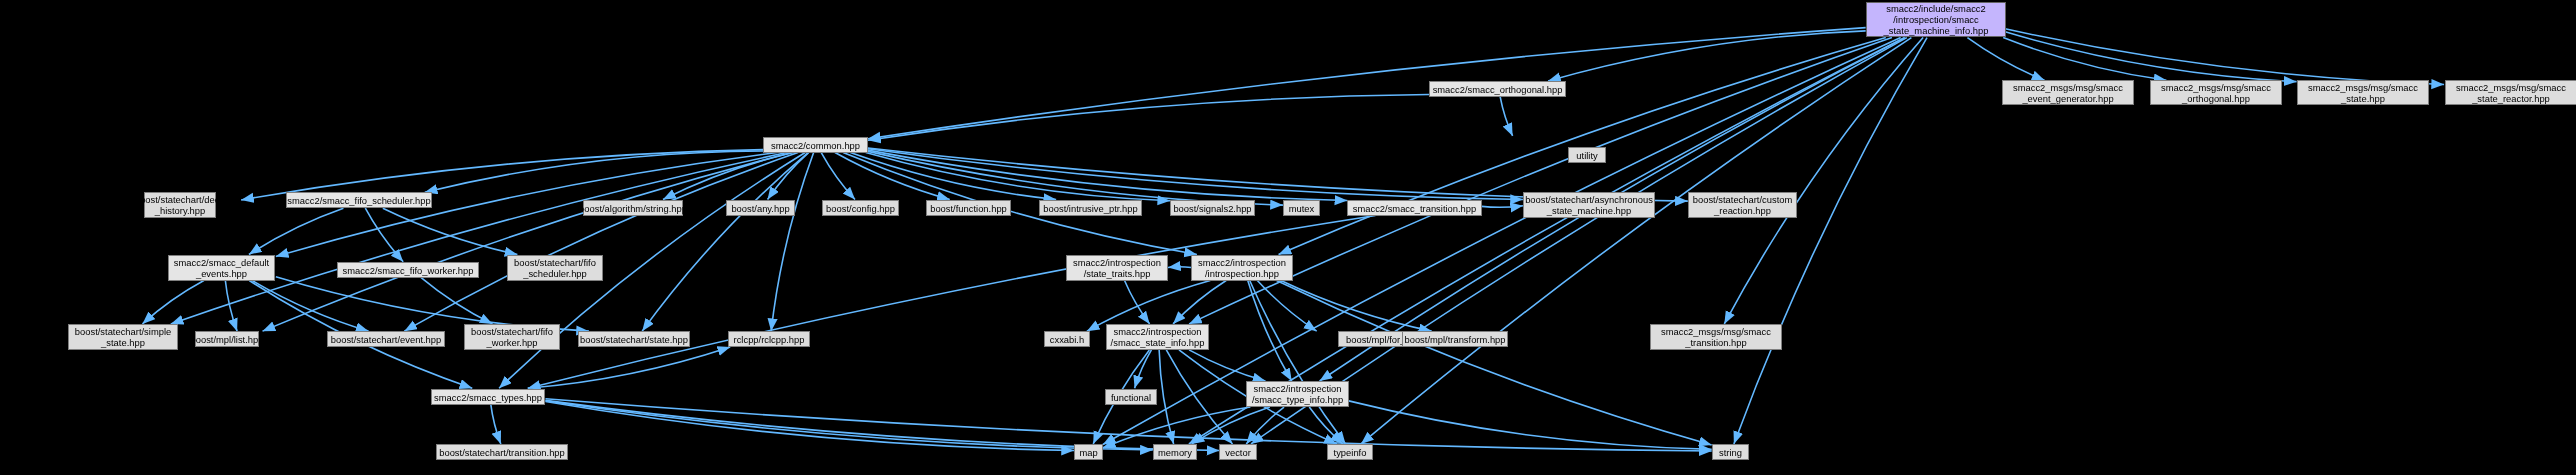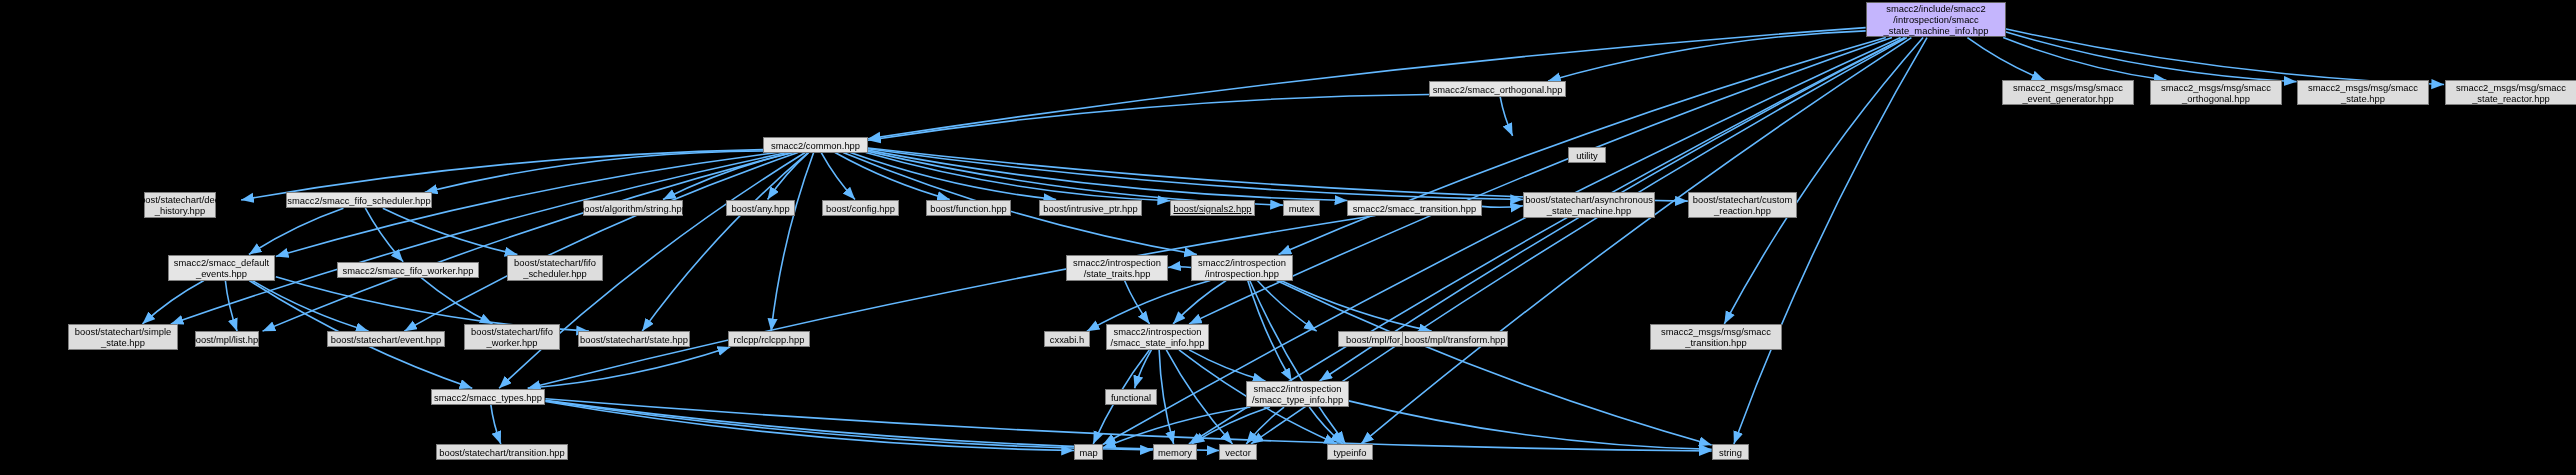--- a/index.html
+++ b/index.html
@@ -118,21 +118,21 @@
       <div class="node gray" style="left: 1568px; top: 136px; width: 38px; height: 16px; margin-top: 11px;">utility</div>
       <div class="node white" style="left: 763px; top: 137px; width: 105px; height: 16px;">smacc2/common.hpp</div>
       <div class="node gray" style="left: 144px; top: 192px; width: 72px; height: 26px;">boost/statechart/deep
 _history.hpp</div>
       <div class="node white" style="left: 286px; top: 192px; width: 146px; height: 16px;">smacc2/smacc_fifo_scheduler.hpp</div>
       <div class="node gray" style="left: 583px; top: 200px; width: 100px; height: 16px;">boost/algorithm/string.hpp</div>
       <div class="node gray" style="left: 726px; top: 200px; width: 69px; height: 16px;">boost/any.hpp</div>
       <div class="node gray" style="left: 822px; top: 200px; width: 77px; height: 16px;">boost/config.hpp</div>
       <div class="node gray" style="left: 926px; top: 200px; width: 85px; height: 16px;">boost/function.hpp</div>
       <div class="node gray" style="left: 1039px; top: 200px; width: 103px; height: 16px;">boost/intrusive_ptr.hpp</div>
-      <div class="node gray" style="left: 1170px; top: 200px; width: 85px; height: 16px; text-decoration: underline;">boost/signals2.hpp</div>
+      <div class="node gray" style="left: 1170px; top: 200px; width: 85px; height: 16px;">boost/signals2.hpp</div>
       <div class="node gray" style="left: 1283px; top: 200px; width: 37px; height: 16px;">mutex</div>
       <div class="node white" style="left: 1347px; top: 200px; width: 135px; height: 16px;">smacc2/smacc_transition.hpp</div>
       <div class="node gray" style="left: 1523px; top: 192px; width: 132px; height: 26px;">boost/statechart/asynchronous
 _state_machine.hpp</div>
       <div class="node gray" style="left: 1688px; top: 192px; width: 109px; height: 26px;">boost/statechart/custom
 _reaction.hpp</div>
       <div class="node white" style="left: 168px; top: 255px; width: 107px; height: 26px;">smacc2/smacc_default
 _events.hpp</div>
       <div class="node white" style="left: 337px; top: 262px; width: 142px; height: 16px;">smacc2/smacc_fifo_worker.hpp</div>
       <div class="node gray" style="left: 507px; top: 255px; width: 96px; height: 26px;">boost/statechart/fifo

